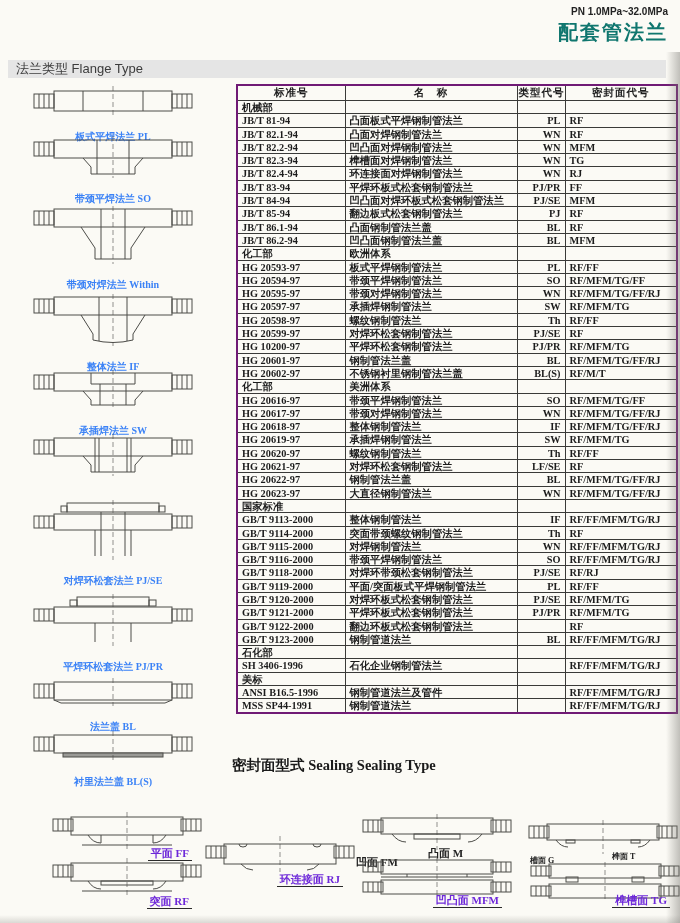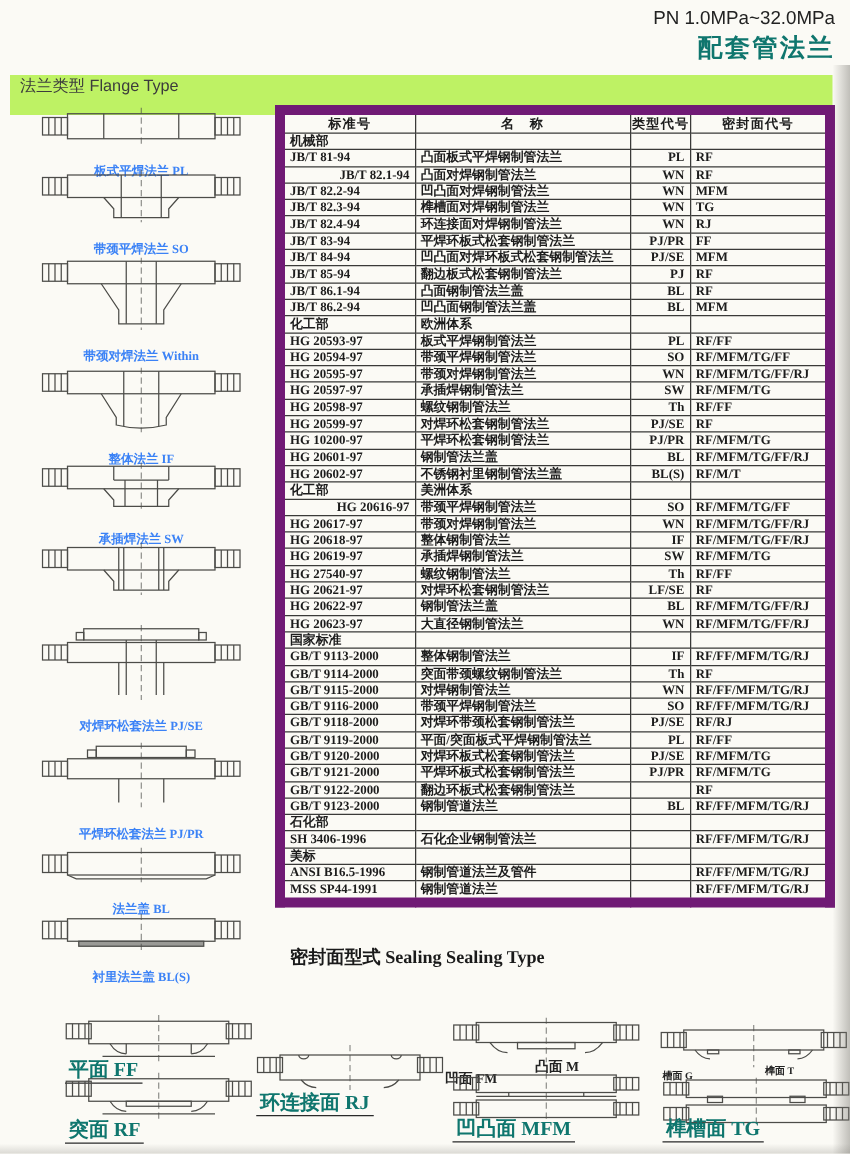--- a/index.html
+++ b/index.html
@@ -2,45 +2,45 @@
 <html><head>
 <meta charset="utf-8">
 <style>
   html,body{margin:0;padding:0;}
   body{width:680px;height:923px;position:relative;background:#fbfaf5;overflow:hidden;
        font-family:"Liberation Serif","DejaVu Serif",serif;color:#1c1c1c;}
   .abs{position:absolute;}
   
   .hdr{position:absolute;top:6px;left:0;width:668px;text-align:right;
        font-family:"Liberation Sans","DejaVu Sans",sans-serif;}
-  .pressure{font-size:15px;font-weight:normal;color:#222;}
+  .pressure{font-size:10px;font-weight:bold;color:#222;}
   .title{font-size:20px;font-weight:bold;color:#0f766e;letter-spacing:2px;margin-top:2px;}
   
-  .band{position:absolute;left:8px;top:60px;width:658px;height:32px;background:#bef264;
+  .band{position:absolute;left:8px;top:60px;width:658px;height:18px;background:#e5e5e5;
         font-family:"Liberation Sans","DejaVu Sans",sans-serif;font-size:13px;color:#3c3c3c;
         line-height:18px;padding-left:8px;box-sizing:border-box;}
   
   .fl{position:absolute;left:30px;width:166px;text-align:center;}
   .fl svg{display:block;margin:0 auto;}
   .fl-label{font-size:10px;font-weight:bold;color:#3b82f6;margin-top:14px;white-space:nowrap;}
   svg.diagram *{stroke:#4c4c48;fill:none;stroke-width:1;}
   
-  table.std{position:absolute;left:220px;top:84px;width:440px;border-collapse:collapse;
-        table-layout:fixed;border:8px solid #701a75;}
+  table.std{position:absolute;left:236px;top:84px;width:440px;border-collapse:collapse;
+        table-layout:fixed;border:2px solid #701a75;}
   table.std th, table.std td{border:1px solid #3a3a38;font-weight:bold;overflow:hidden;
         white-space:nowrap;}
   table.std th{font-size:10.5px;height:14px;padding:0 1px;text-align:center;letter-spacing:1px;}
   table.std td{font-size:10.3px;line-height:11.3px;padding:1px 4px 0 4px;height:11.3px;}
   td.std{padding-left:8px;}
   td.type{text-align:right;padding:1px 1px 0;}
   td.seal{padding-left:6px;}
-  td.ra{text-align:right;padding-right:2px;}
+  td.ra{padding-right:2px;}
   
   .seal-head{position:absolute;left:232px;top:756px;font-size:14.5px;font-weight:bold;color:#1a1a1a;}
-  .s-label{position:absolute;text-align:left;font-size:16px;font-weight:bold;color:#0f766e;white-space:nowrap;}
+  .s-label{position:absolute;text-align:right;font-size:11px;font-weight:bold;color:#6d28d9;white-space:nowrap;}
   .s-label span{border-bottom:1px solid #2a2a2a;padding:0 3px 1px;}
   .s-plain{position:absolute;font-weight:bold;color:#222;white-space:nowrap;}
   .s-small{font-size:11px;}
   .s-tiny{font-size:8px;}
   
   .edge{position:absolute;left:666px;top:52px;width:14px;height:871px;
         background:linear-gradient(to right,rgba(120,118,112,0),rgba(120,118,112,0.45));}
   .edge-b{position:absolute;left:0;top:915px;width:680px;height:8px;
         background:linear-gradient(to bottom,rgba(120,118,112,0),rgba(120,118,112,0.25));}
 </style>
@@ -408,21 +408,21 @@
         <td class="type">IF</td>
         <td class="seal">RF/MFM/TG/FF/RJ</td>
       </tr>
       <tr>
         <td class="std">HG 20619-97</td>
         <td class="name">承插焊钢制管法兰</td>
         <td class="type">SW</td>
         <td class="seal">RF/MFM/TG</td>
       </tr>
       <tr>
-        <td class="std">HG 27540-97</td>
+        <td class="std">HG 20620-97</td>
         <td class="name">螺纹钢制管法兰</td>
         <td class="type">Th</td>
         <td class="seal">RF/FF</td>
       </tr>
       <tr>
         <td class="std">HG 20621-97</td>
         <td class="name">对焊环松套钢制管法兰</td>
         <td class="type">LF/SE</td>
         <td class="seal">RF</td>
       </tr>

